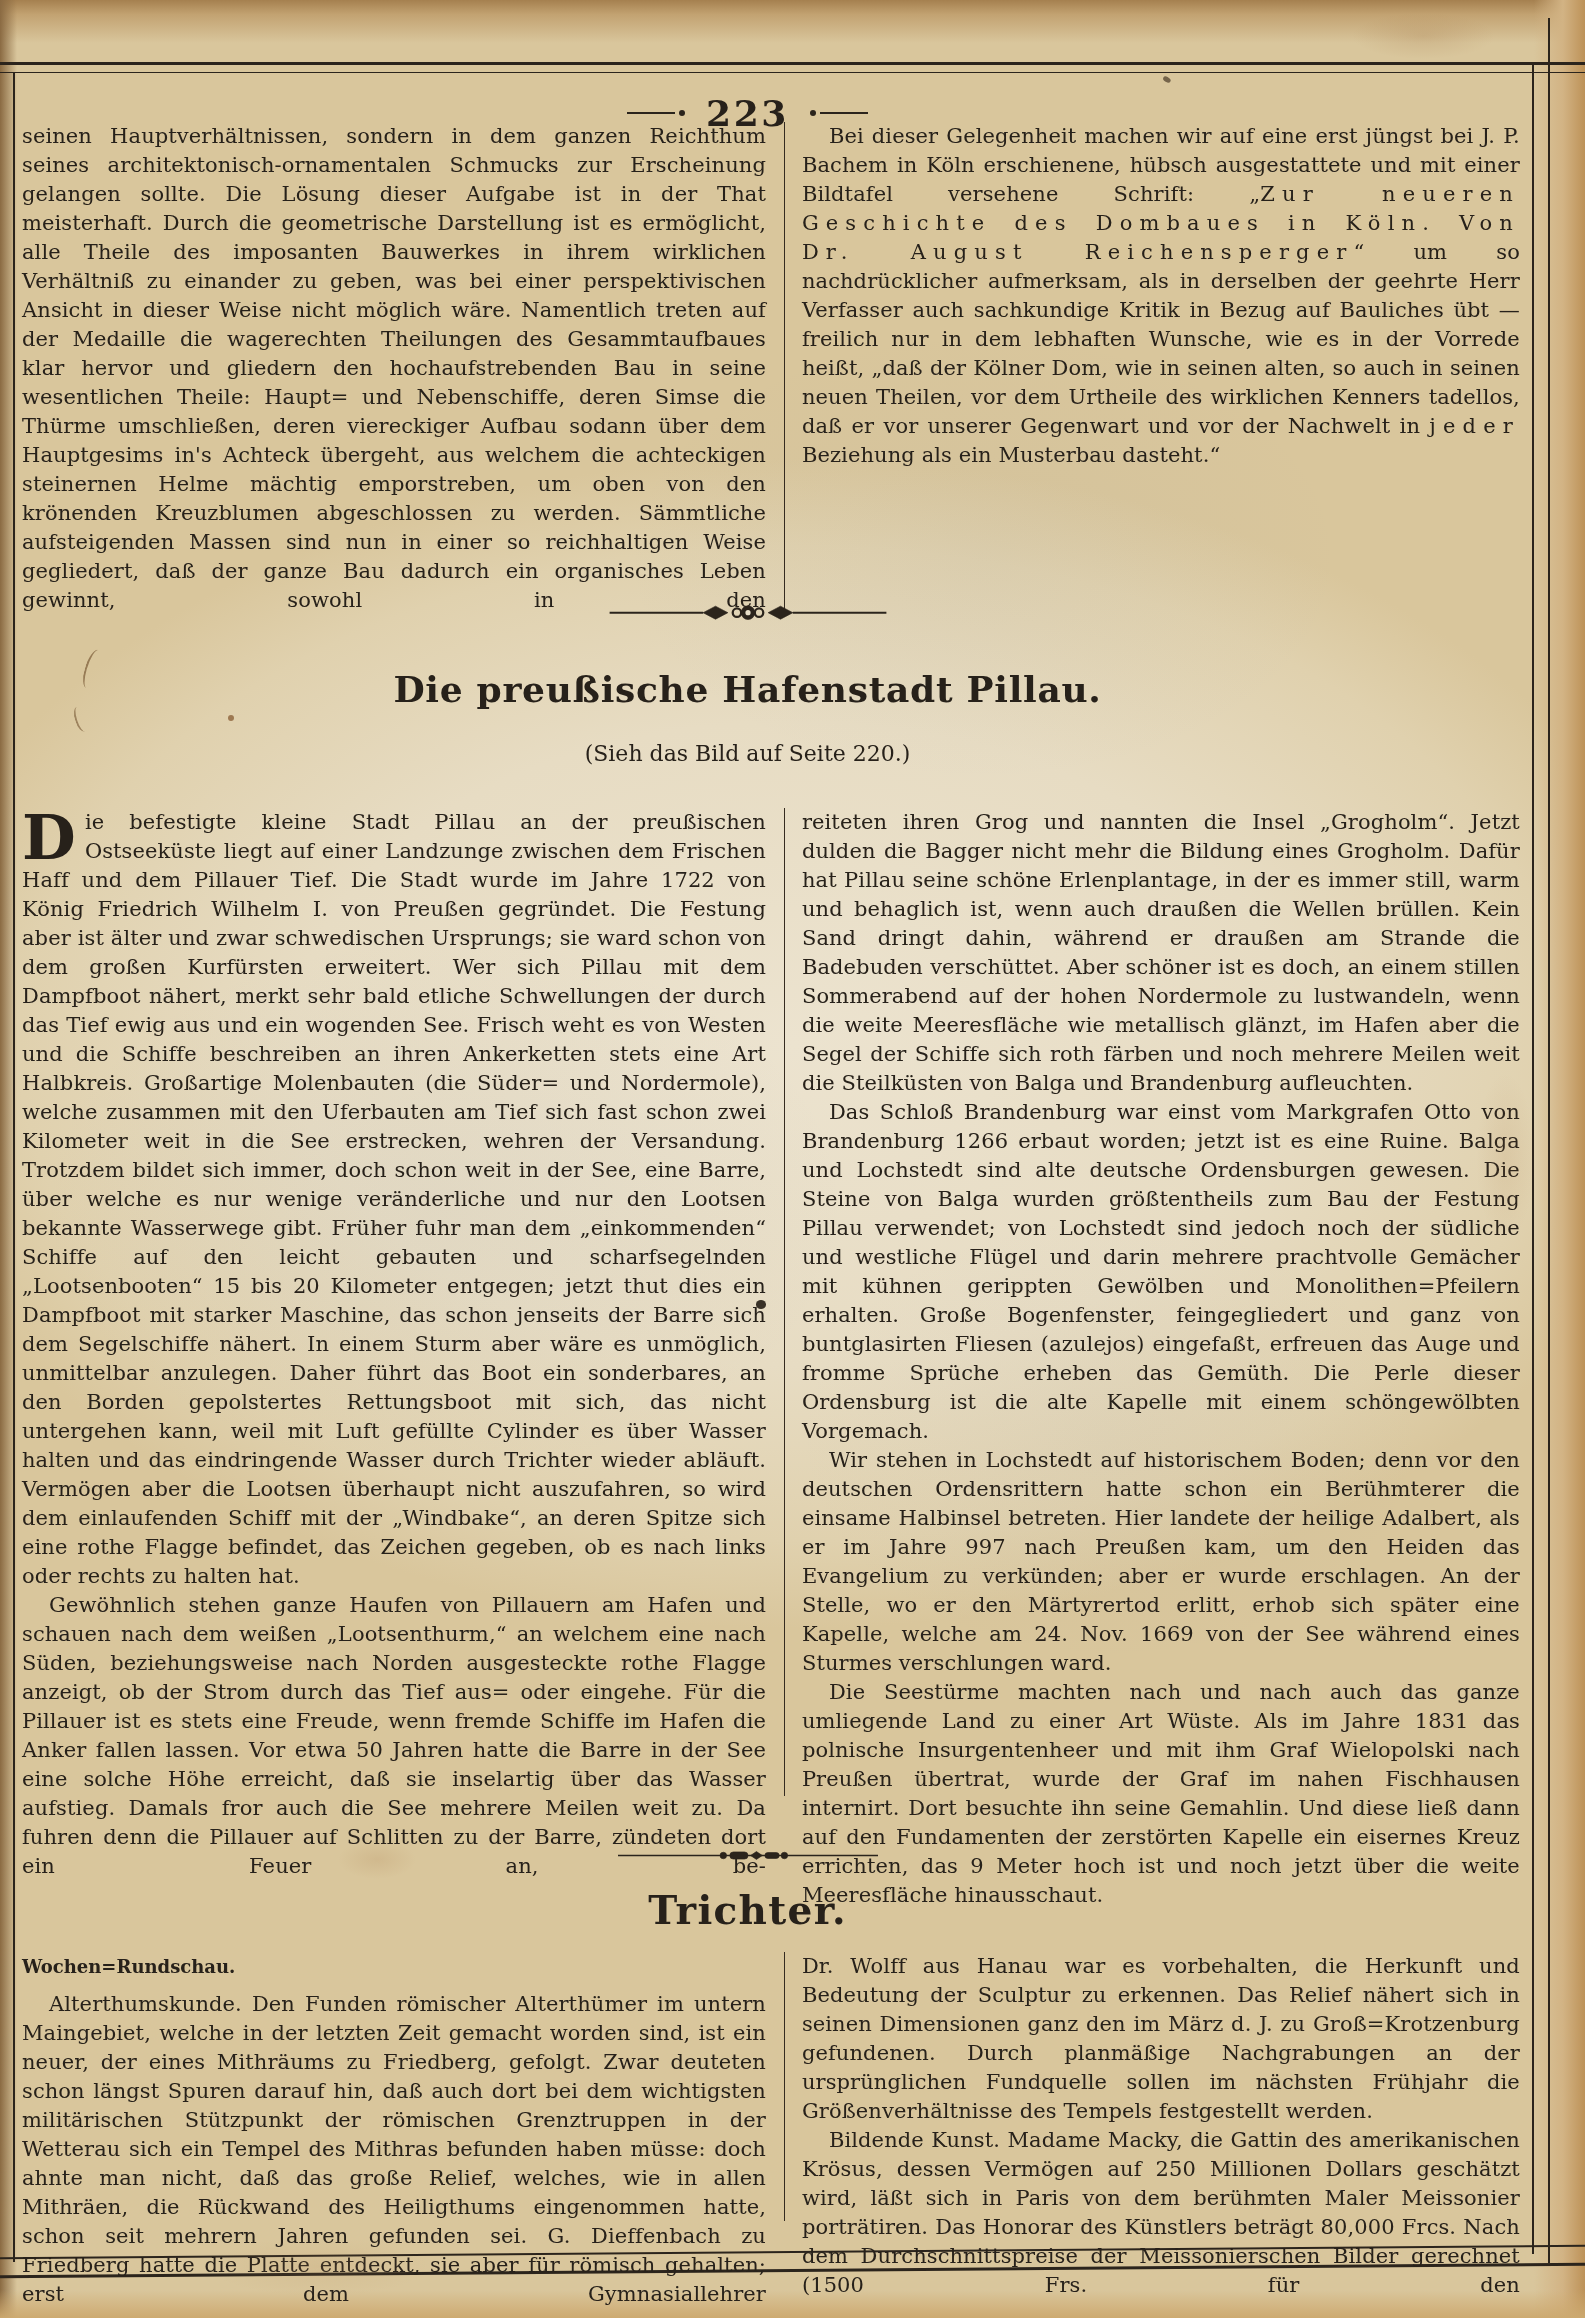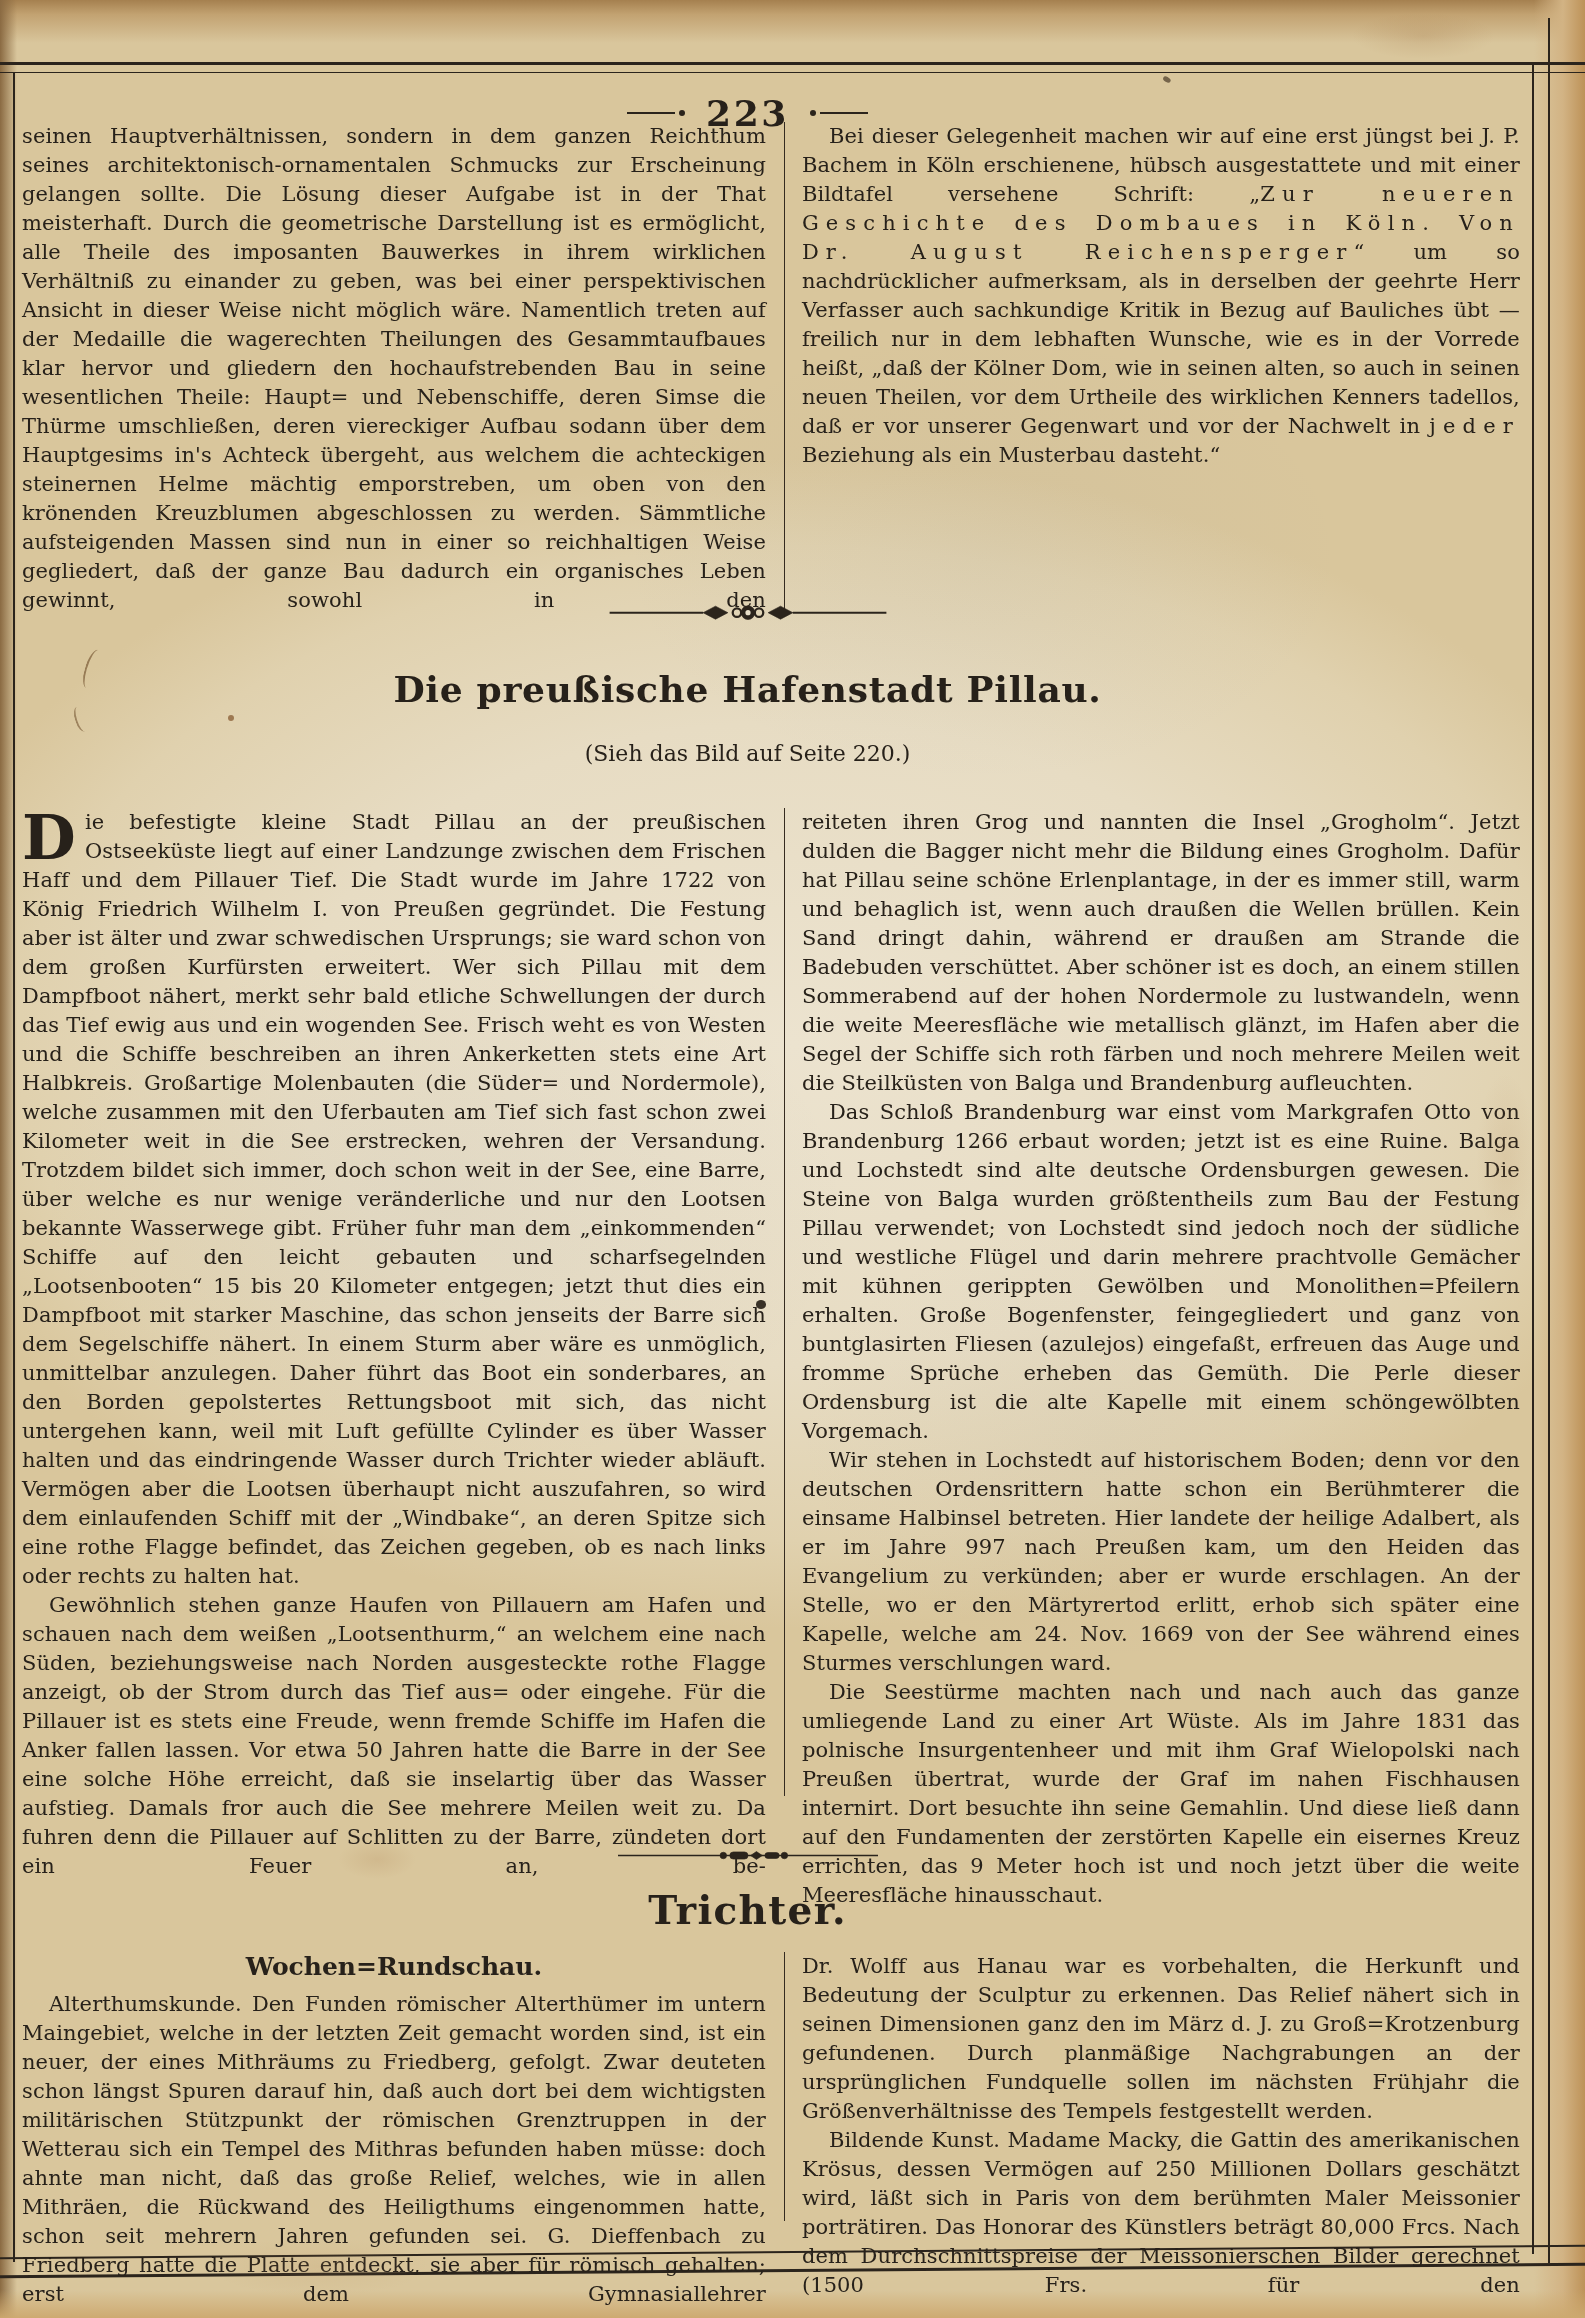--- a/index.html
+++ b/index.html
@@ -56,21 +56,21 @@
   .b{font-weight:400;}
   .dropcap{float:left;font-weight:700;font-size:62px;line-height:53px;padding:2.6px 9px 0 0;}
 
   
   .centerblock{position:absolute;left:0;width:1495px;text-align:center;}
   .orn1{top:601px;}
   .title-main{top:668px;font-size:36px;font-weight:700;letter-spacing:0.7px;}
   .subtitle{top:741px;font-size:22px;}
   .orn2{top:1849px;}
   .allerlei-title{top:1887px;font-size:39px;font-weight:700;letter-spacing:1.3px;}
-  .col-heading{font-size:25px;font-weight:700;text-align:center;margin:0 0 9px 0;line-height:29px;}
+  .col-heading{font-size:18px;font-weight:700;text-align:left;margin:0 0 9px 0;line-height:29px;}
   svg .ink{fill:#2b241c;stroke:#2b241c;}
 
   
   .mark{position:absolute;pointer-events:none;}
   .pen1{top:649px;left:85px;width:13px;height:40px;border-left:2.6px solid rgba(96,62,28,0.55);border-radius:60% 40% 50% 50%;transform:rotate(16deg);}
   .pen2{top:706px;left:75px;width:10.4px;height:26px;border-left:2.6px solid rgba(96,62,28,0.5);border-radius:50%;transform:rotate(-18deg);}
   .inkdot{top:1300px;left:756px;width:9.8px;height:8.5px;border-radius:50%;background:#211a12;opacity:0.88;}
   .fleck1{top:715px;left:228px;width:5.9px;height:5.9px;border-radius:50%;background:#7a4a20;opacity:0.65;}
   .fleck2{top:77px;left:1163px;width:7.8px;height:4.6px;border-radius:50%;background:#4a3a28;opacity:0.7;transform:rotate(30deg);}
   .stain1{top:13px;left:1352px;width:143px;height:46px;border-radius:50%;background:radial-gradient(closest-side,rgba(150,100,50,0.18),transparent);}

